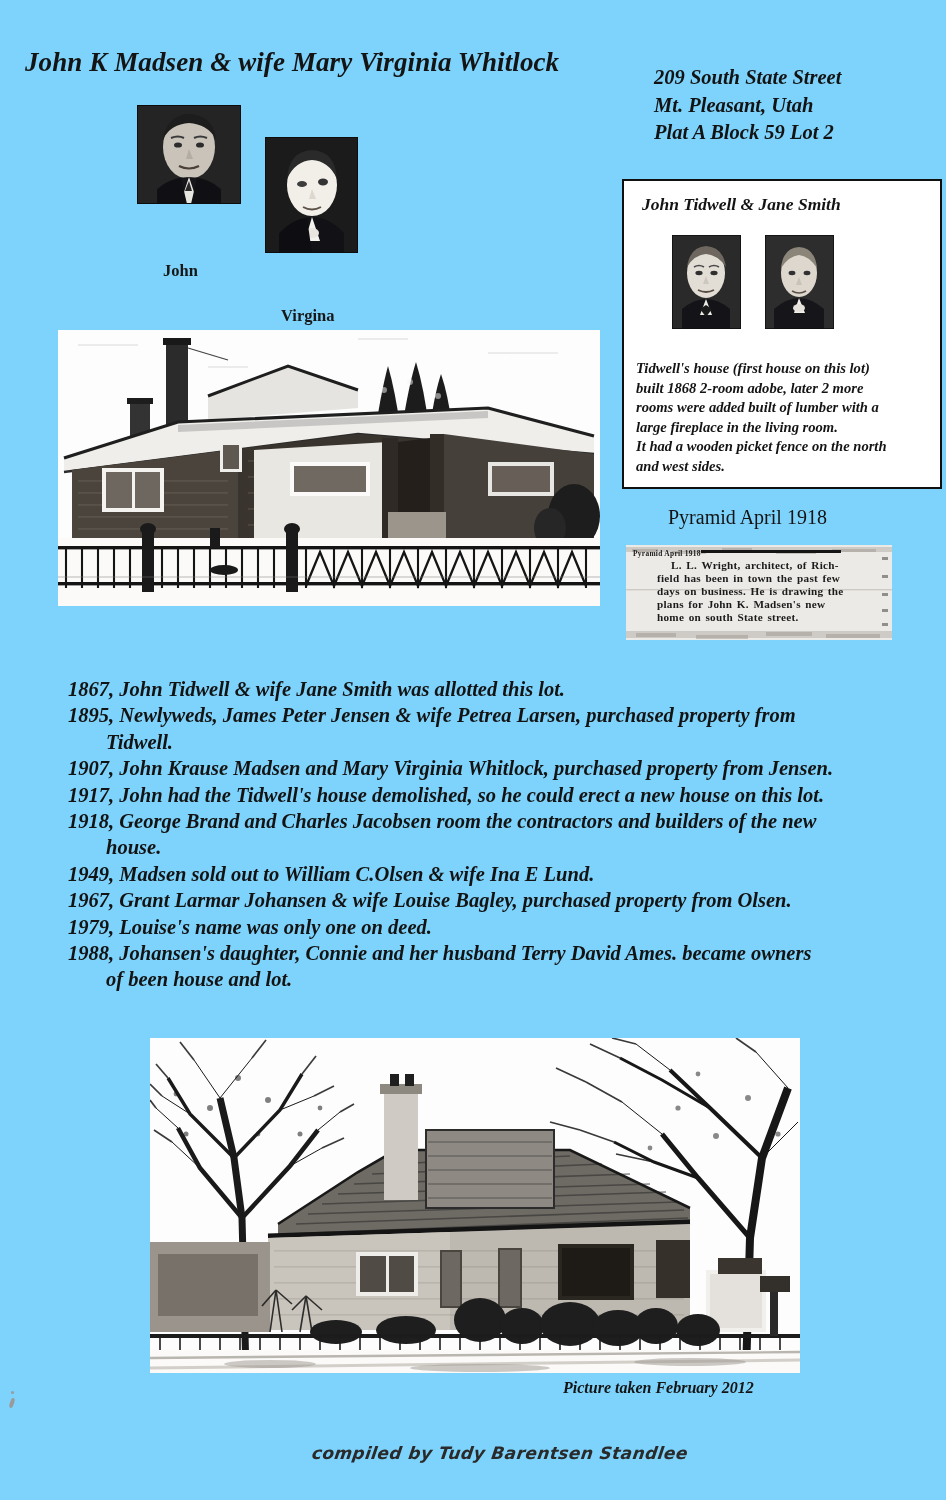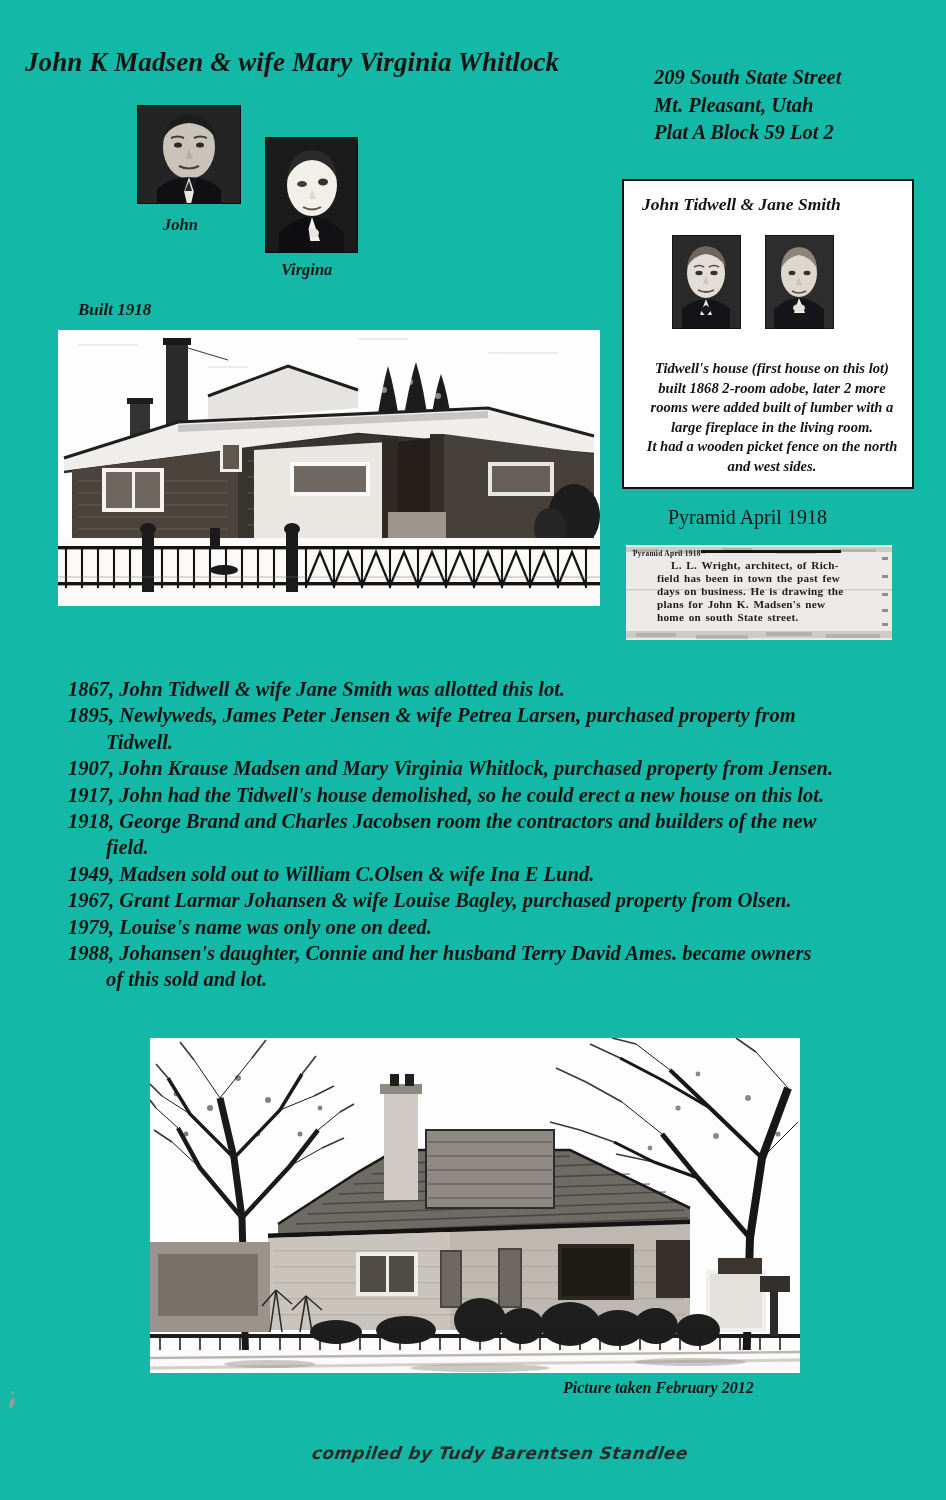--- a/index.html
+++ b/index.html
@@ -9,21 +9,21 @@
     background: #ffffff;
   }
   body {
     font-family: "Liberation Serif", serif;
     color: #111111;
   }
   #page {
     position: relative;
     width: 946px;
     height: 1500px;
-    background: #14b8a6;
+    background: #7dd3fc;
     overflow: hidden;
   }
 
   
   .page-title {
     position: absolute;
     left: 25px;
     top: 47px;
     width: 580px;
     font-size: 27px;
@@ -51,32 +51,32 @@
   .photo {
     position: absolute;
     overflow: hidden;
     background: #d9d9d9;
   }
   .photo svg { display: block; width: 100%; height: 100%; }
 
   .caption-sm {
     position: absolute;
     font-size: 16.5px;
-    font-style: italic;
     font-weight: 700;
     color: #171717;
     white-space: nowrap;
+    margin-top: 46px;
   }
 
   
   .tidwell-box {
     position: absolute;
     left: 622px;
     top: 179px;
-    width: 292px;
+    width: 320px;
     height: 310px;
     border: 2.5px solid #101010;
     box-sizing: border-box;
     background: #ffffff;
   }
   .tidwell-box-title {
     position: absolute;
     left: 18px;
     top: 13px;
     font-size: 17.5px;
@@ -89,21 +89,21 @@
     position: absolute;
     left: 12px;
     top: 178px;
     width: 272px;
     font-size: 14.6px;
     font-style: italic;
     font-weight: 700;
     line-height: 19.6px;
     color: #141414;
   }
-  .tidwell-caption div { white-space: nowrap; text-align: center; }
+  .tidwell-caption div { white-space: nowrap; }
 
   
   .pyramid-heading {
     position: absolute;
     left: 668px;
     top: 506px;
     font-size: 20px;
     font-weight: 400;
     color: #131313;
     white-space: nowrap;
@@ -493,34 +493,34 @@
       <span class="cont">Tidwell.</span>
     </p>
     <p class="chron-item">
       <span>1907, John Krause Madsen and Mary Virginia Whitlock, purchased property from Jensen.</span>
     </p>
     <p class="chron-item">
       <span>1917, John had the Tidwell's house demolished, so he could erect a new house on this lot.</span>
     </p>
     <p class="chron-item">
       <span>1918, George Brand and Charles Jacobsen room the contractors and builders of the new</span>
-      <span class="cont">field.</span>
+      <span class="cont">house.</span>
     </p>
     <p class="chron-item">
       <span>1949, Madsen sold out to William C.Olsen &amp; wife Ina E Lund.</span>
     </p>
     <p class="chron-item">
       <span>1967, Grant Larmar Johansen &amp; wife Louise Bagley, purchased property from Olsen.</span>
     </p>
     <p class="chron-item">
       <span>1979, Louise's name was only one on deed.</span>
     </p>
     <p class="chron-item">
       <span>1988, Johansen's daughter, Connie and her husband Terry David Ames. became owners</span>
-      <span class="cont">of this sold and lot.</span>
+      <span class="cont">of been house and lot.</span>
     </p>
   </div>
 
   <div class="photo" style="left:150px; top:1038px; width:650px; height:335px; background:#ffffff;">
     <svg viewBox="0 0 650 335" preserveAspectRatio="none">
       <rect width="650" height="335" fill="#fdfdfd"></rect>
 
       <g stroke="#1a1a1a" fill="none">
         <path d="M96 335 L92 180 L84 120 L70 60" stroke-width="7"></path>
         <path d="M92 180 L50 130 L28 90" stroke-width="4.5"></path>

